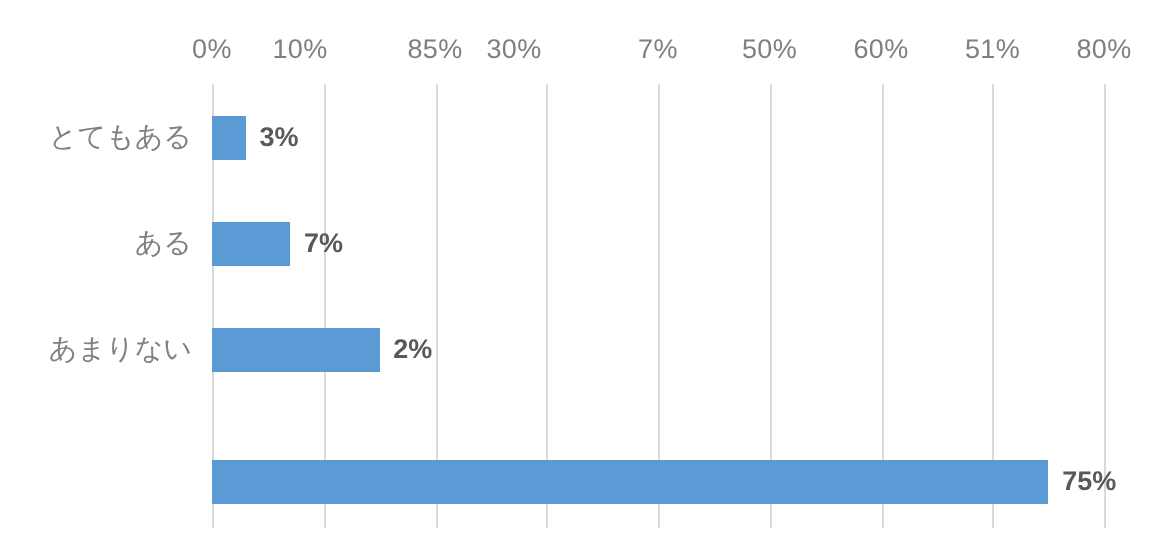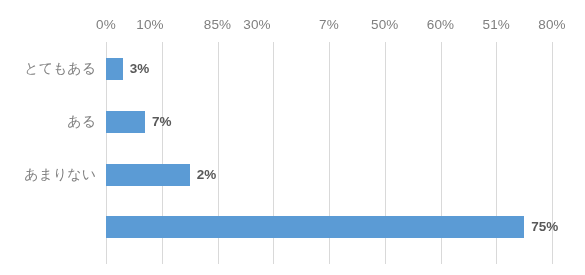--- a/index.html
+++ b/index.html
@@ -152,21 +152,21 @@
     <div class="bar-row" style="top:53.25px">
       <div class="bar" style="width: 39.025px; background: rgb(91, 155, 213);"></div>
       <div class="bar-value" style="left: 46.025px;">7%</div>
     </div>
 
     <div class="bar-row" style="top:106.5px">
       <div class="bar" style="width: 83.625px; background: rgb(91, 155, 213);"></div>
       <div class="bar-value" style="left: 90.625px;">2%</div>
     </div>
 
-    <div class="bar-row" style="top:158px">
+    <div class="bar-row" style="top:172px">
       <div class="bar" style="width: 418.125px; background: rgb(91, 155, 213);"></div>
       <div class="bar-value" style="left: 425.125px;">75%</div>
     </div>
 
   </div>
 
   <div id="bottom-ticks">
     <div class="bottom-tick" style="left:106px"></div>
     <div class="bottom-tick" style="left:161.75px"></div>
     <div class="bottom-tick" style="left:217.5px"></div>

